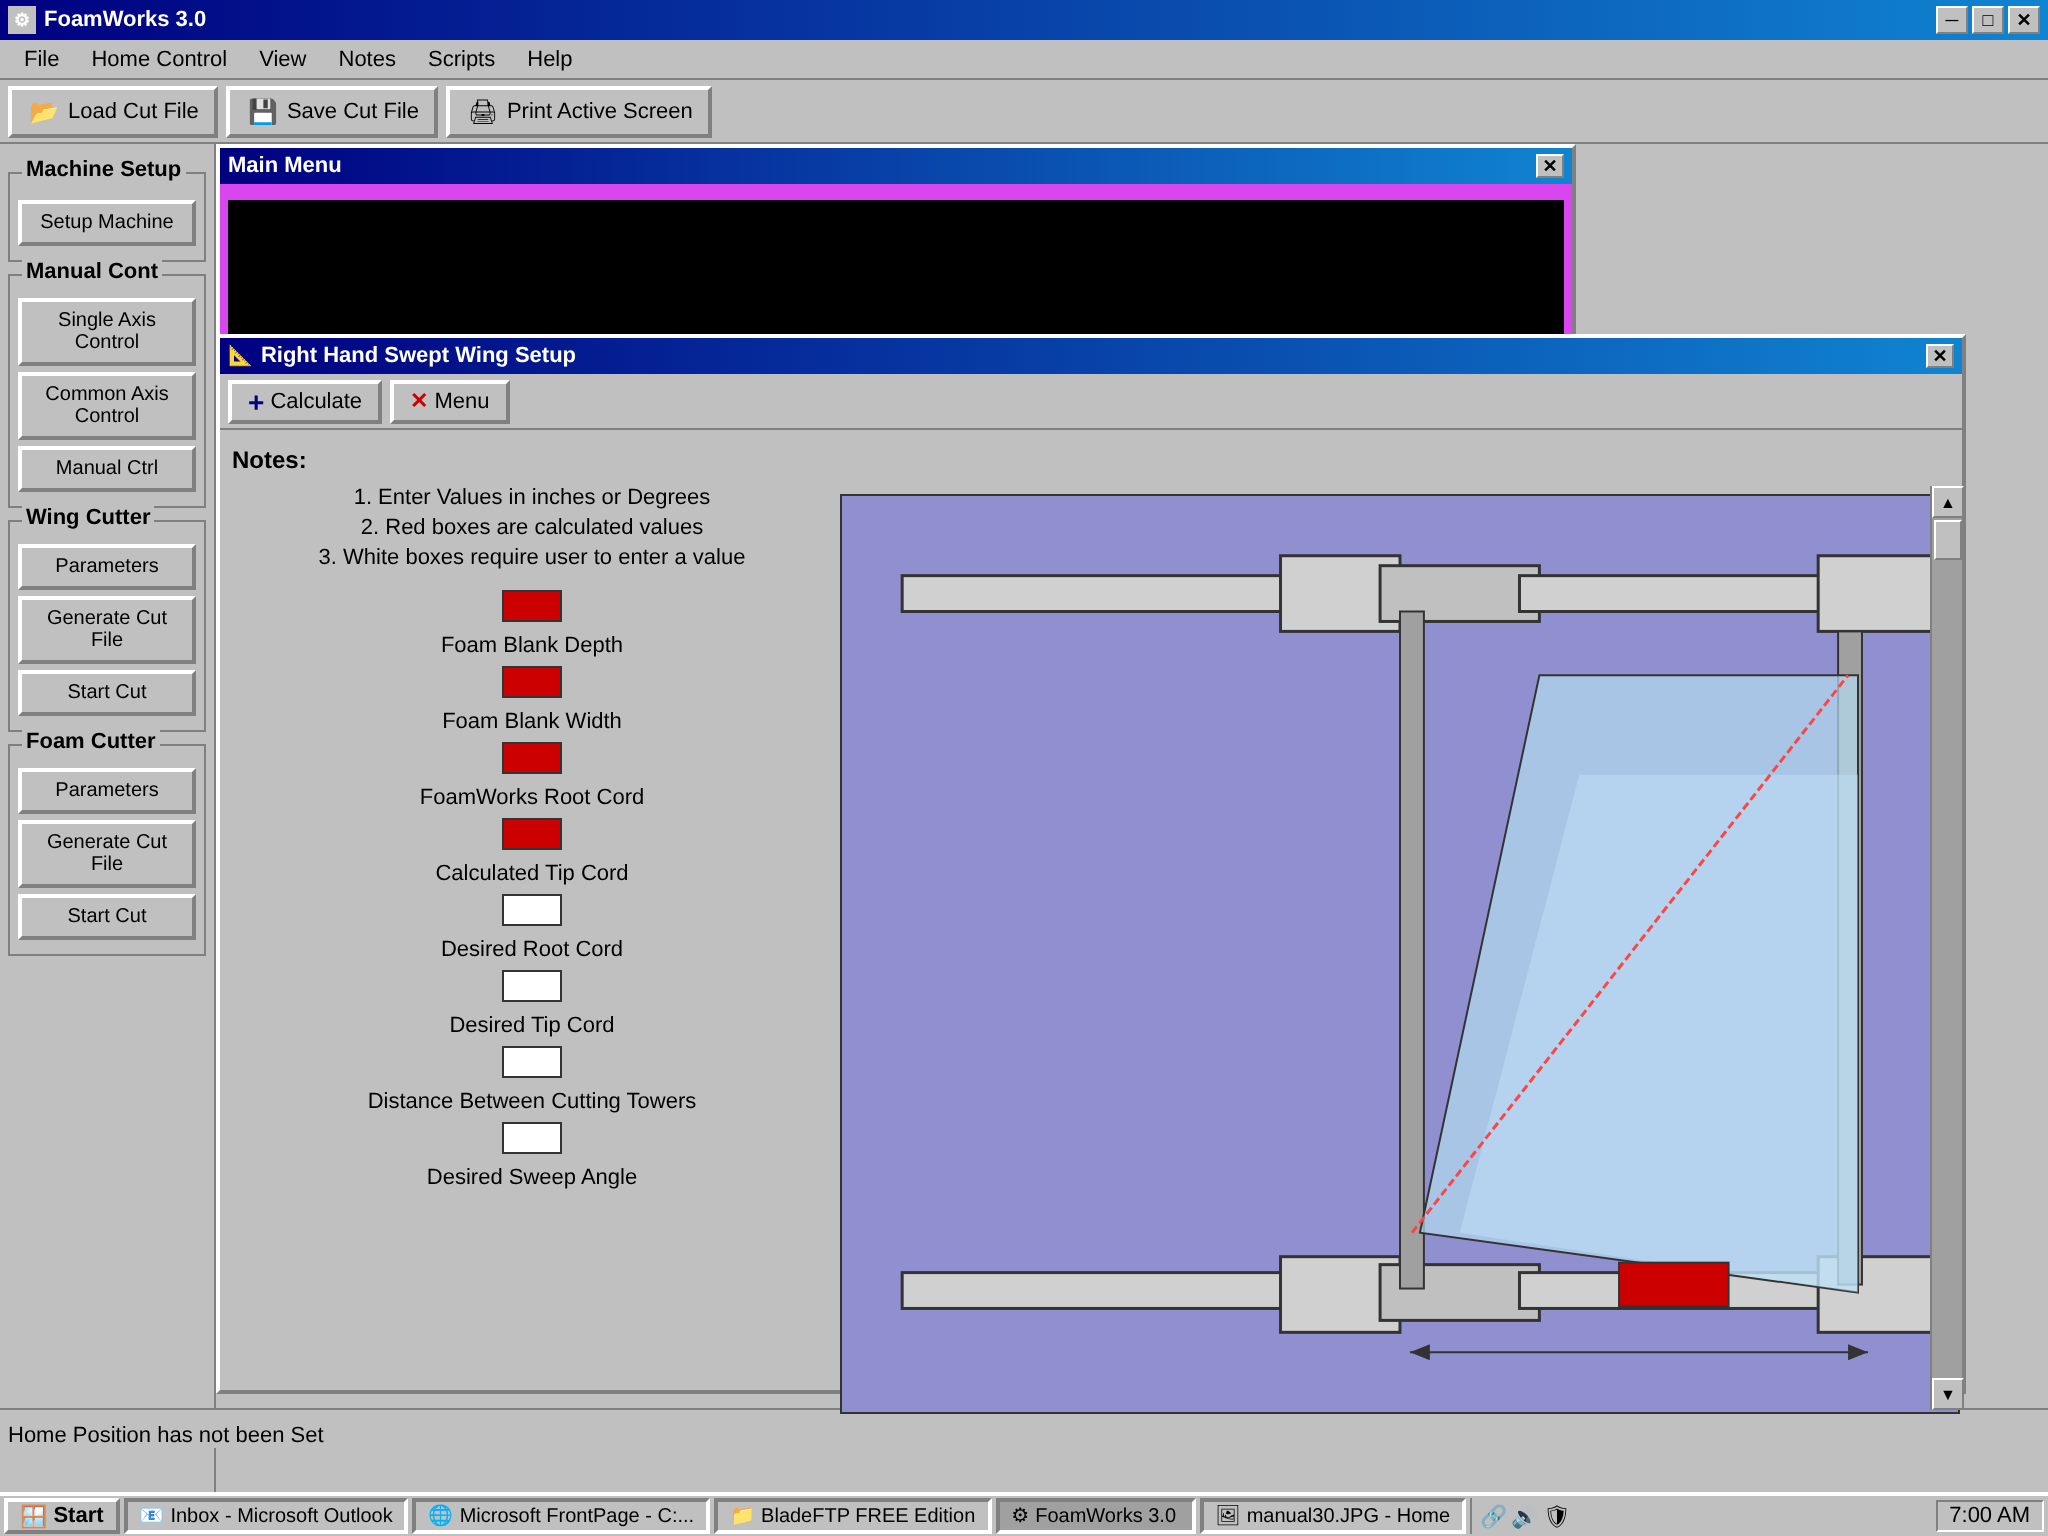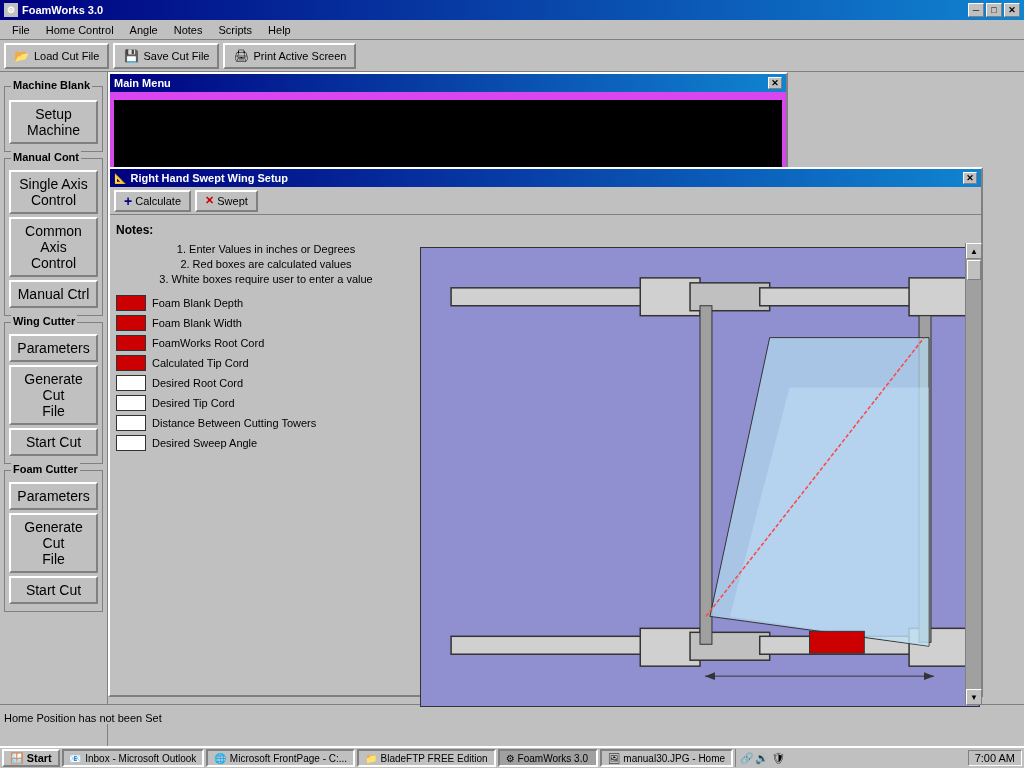--- a/index.html
+++ b/index.html
@@ -88,21 +88,21 @@
       font-weight: bold;
     }
     .panel-btn {
       display: block;
       width: 100%;
       margin: 3px 0;
       padding: 4px 2px;
       background: #c0c0c0;
       border: 2px solid;
       border-color: #fff #808080 #808080 #fff;
-      font-size: 14px;
+      font-size: 10px;
       text-align: center;
       cursor: pointer;
     }
 
     
     .main-menu-window {
       position: absolute;
       top: 0;
       left: 108px;
       width: 680px;
@@ -174,21 +174,21 @@
       padding: 2px 8px;
       background: #c0c0c0;
       border: 2px solid;
       border-color: #fff #808080 #808080 #fff;
       font-size: 11px;
       cursor: pointer;
       height: 22px;
     }
     .notes-title { font-weight: bold; font-size: 12px; margin-bottom: 6px; }
     .notes-item { font-size: 11px; margin-bottom: 3px; text-align: center; }
-    .legend-item { display: flex; align-items: center; gap: 6px; margin-bottom: 4px; }
+    .legend-item { display: flex; align-items: center; gap: 6px; margin-bottom: 4px; flex-direction: column; }
     .legend-box { width: 30px; height: 16px; border: 1px solid #333; }
     .legend-box-red { background: #cc0000; }
     .legend-box-white { background: white; }
 
     
     .diagram-area {
       background: #9090d0;
       position: absolute;
       left: 310px;
       top: 32px;
@@ -318,21 +318,21 @@
   <div class="title-bar-controls">
     <div class="title-btn">─</div>
     <div class="title-btn">□</div>
     <div class="title-btn">✕</div>
   </div>
 </div>
 
 <div class="menu-bar">
   <span class="menu-item">File</span>
   <span class="menu-item">Home Control</span>
-  <span class="menu-item">Angle</span>
+  <span class="menu-item">View</span>
   <span class="menu-item">Notes</span>
   <span class="menu-item">Scripts</span>
   <span class="menu-item">Help</span>
 </div>
 
 <div class="toolbar">
   <button class="toolbar-btn">
     <span class="btn-icon">📂</span>
     <span>Load Cut File</span>
   </button>
@@ -344,21 +344,21 @@
     <span class="btn-icon">🖨</span>
     <span>Print Active Screen</span>
   </button>
 </div>
 
 <div class="main-area">
 
   <div class="left-panel">
 
     <div class="group-box" style="margin-top: 10px; padding-top: 10px;">
-      <span class="group-box-title">Machine Blank</span>
+      <span class="group-box-title">Machine Setup</span>
       <button class="panel-btn">Setup Machine</button>
     </div>
 
     <div class="group-box" style="padding-top: 8px;">
       <span class="group-box-title">Manual Cont</span>
       <button class="panel-btn">Single Axis<br>Control</button>
       <button class="panel-btn">Common Axis<br>Control</button>
       <button class="panel-btn">Manual Ctrl</button>
     </div>
 
@@ -395,21 +395,21 @@
       <span>Right Hand Swept Wing Setup</span>
       <span class="window-close-btn" style="margin-left: auto;">✕</span>
     </div>
     <div class="dialog-toolbar">
       <button class="dialog-btn">
         <span style="color: #000080; font-weight: bold; font-size: 14px;">+</span>
         <span>Calculate</span>
       </button>
       <button class="dialog-btn">
         <span style="color: #cc0000; font-weight: bold;">✕</span>
-        <span>Swept</span>
+        <span>Menu</span>
       </button>
     </div>
 
     <div style="position: relative; height: 490px;">
 
       <div style="position: absolute; left: 6px; top: 8px; width: 300px;">
         <div class="notes-title">Notes:</div>
         <div class="notes-item">1. Enter Values in inches or Degrees</div>
         <div class="notes-item">2. Red boxes are calculated values</div>
         <div class="notes-item">3. White boxes require user to enter a value</div>

